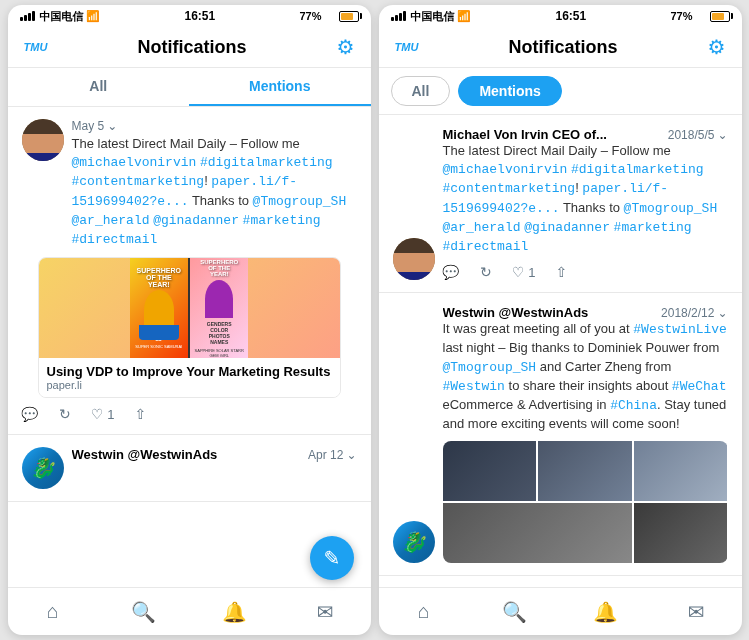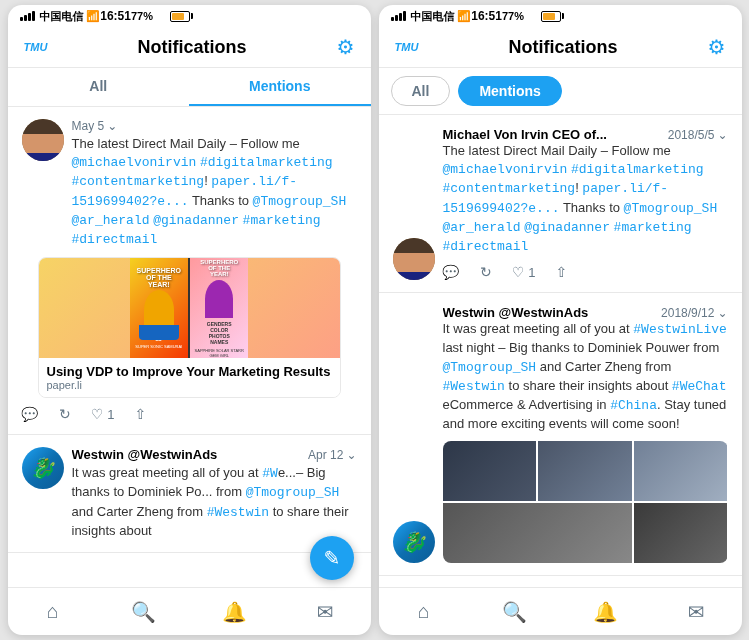--- a/index.html
+++ b/index.html
@@ -23,20 +23,21 @@
       height: 630px;
       background: #fff;
       border-radius: 14px;
       overflow: hidden;
       display: flex;
       flex-direction: column;
       box-shadow: 0 2px 10px rgba(0,0,0,0.15);
     }
     .status-bar {
       display: flex;
+      justify-content: space-between;
       align-items: center;
       padding: 4px 12px;
       height: 22px;
       font-size: 11px;
       font-weight: 600;
     }
     .status-left { display: flex; align-items: center; gap: 3px; }
     .status-right { display: flex; align-items: center; gap: 17px; }
     .signal-bars { display: flex; gap: 1px; align-items: flex-end; }
     .bar { width: 3px; background: #000; border-radius: 1px; }
@@ -471,28 +472,20 @@
             </div>
           </div>
           <div class="notif-content">
             <div class="notif-name-row">
               <span class="notif-name">Westwin @WestwinAds</span>
               <span class="notif-date">
                 <span>Apr 12</span>
                 <span class="chevron">⌄</span>
               </span>
             </div>
-            <div class="notif-text">
-              It was great meeting all of you at
-              <span class="link"> #W</span>e...– Big thanks to Dominiek Po... from
-              <span class="link"> @Tmogroup_SH</span>
-              and Carter Zheng from
-              <span class="link"> #Westwin</span>
-              to share their insights about
-            </div>
           </div>
         </div>
       </div>
 
       <div class="fab" style="position:fixed;bottom:60px;left:310px;">
         <span>✎</span>
       </div>
     </div>
 
     <div class="bottom-nav">
@@ -599,21 +592,21 @@
         <div class="right-notif-header">
           <div class="westwin-logo">
             <div class="westwin-logo-inner">
               <span class="dragon-shape">🐉</span>
             </div>
           </div>
           <div class="right-content">
             <div class="right-name-row">
               <span class="right-name">Westwin @WestwinAds</span>
               <span class="notif-date">
-                <span>2018/9/12</span>
+                <span>2018/2/12</span>
                 <span class="chevron">⌄</span>
               </span>
             </div>
             <div class="notif-text">
               It was great meeting all of you at
               <span class="link"> #WestwinLive</span>
               last night – Big thanks to Dominiek Pouwer from
               <span class="link"> @Tmogroup_SH</span>
               and Carter Zheng from
               <span class="link"> #Westwin</span>

